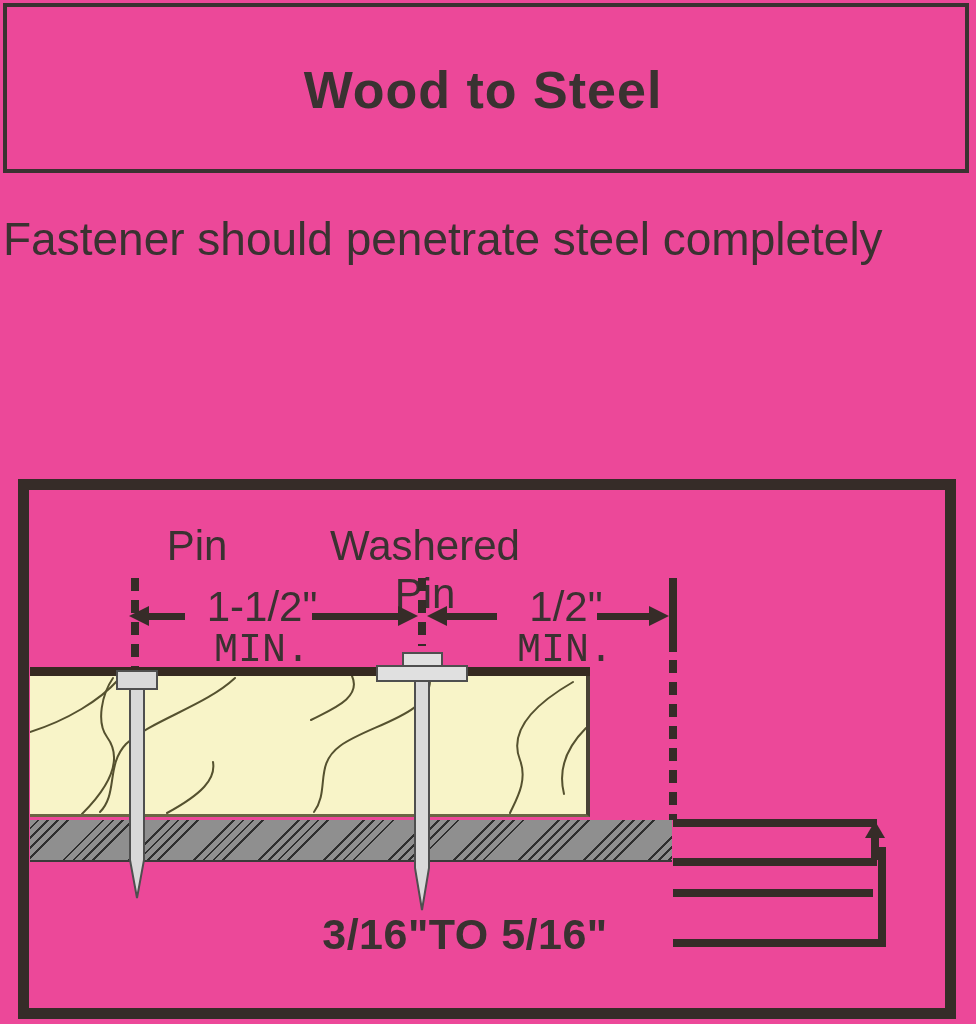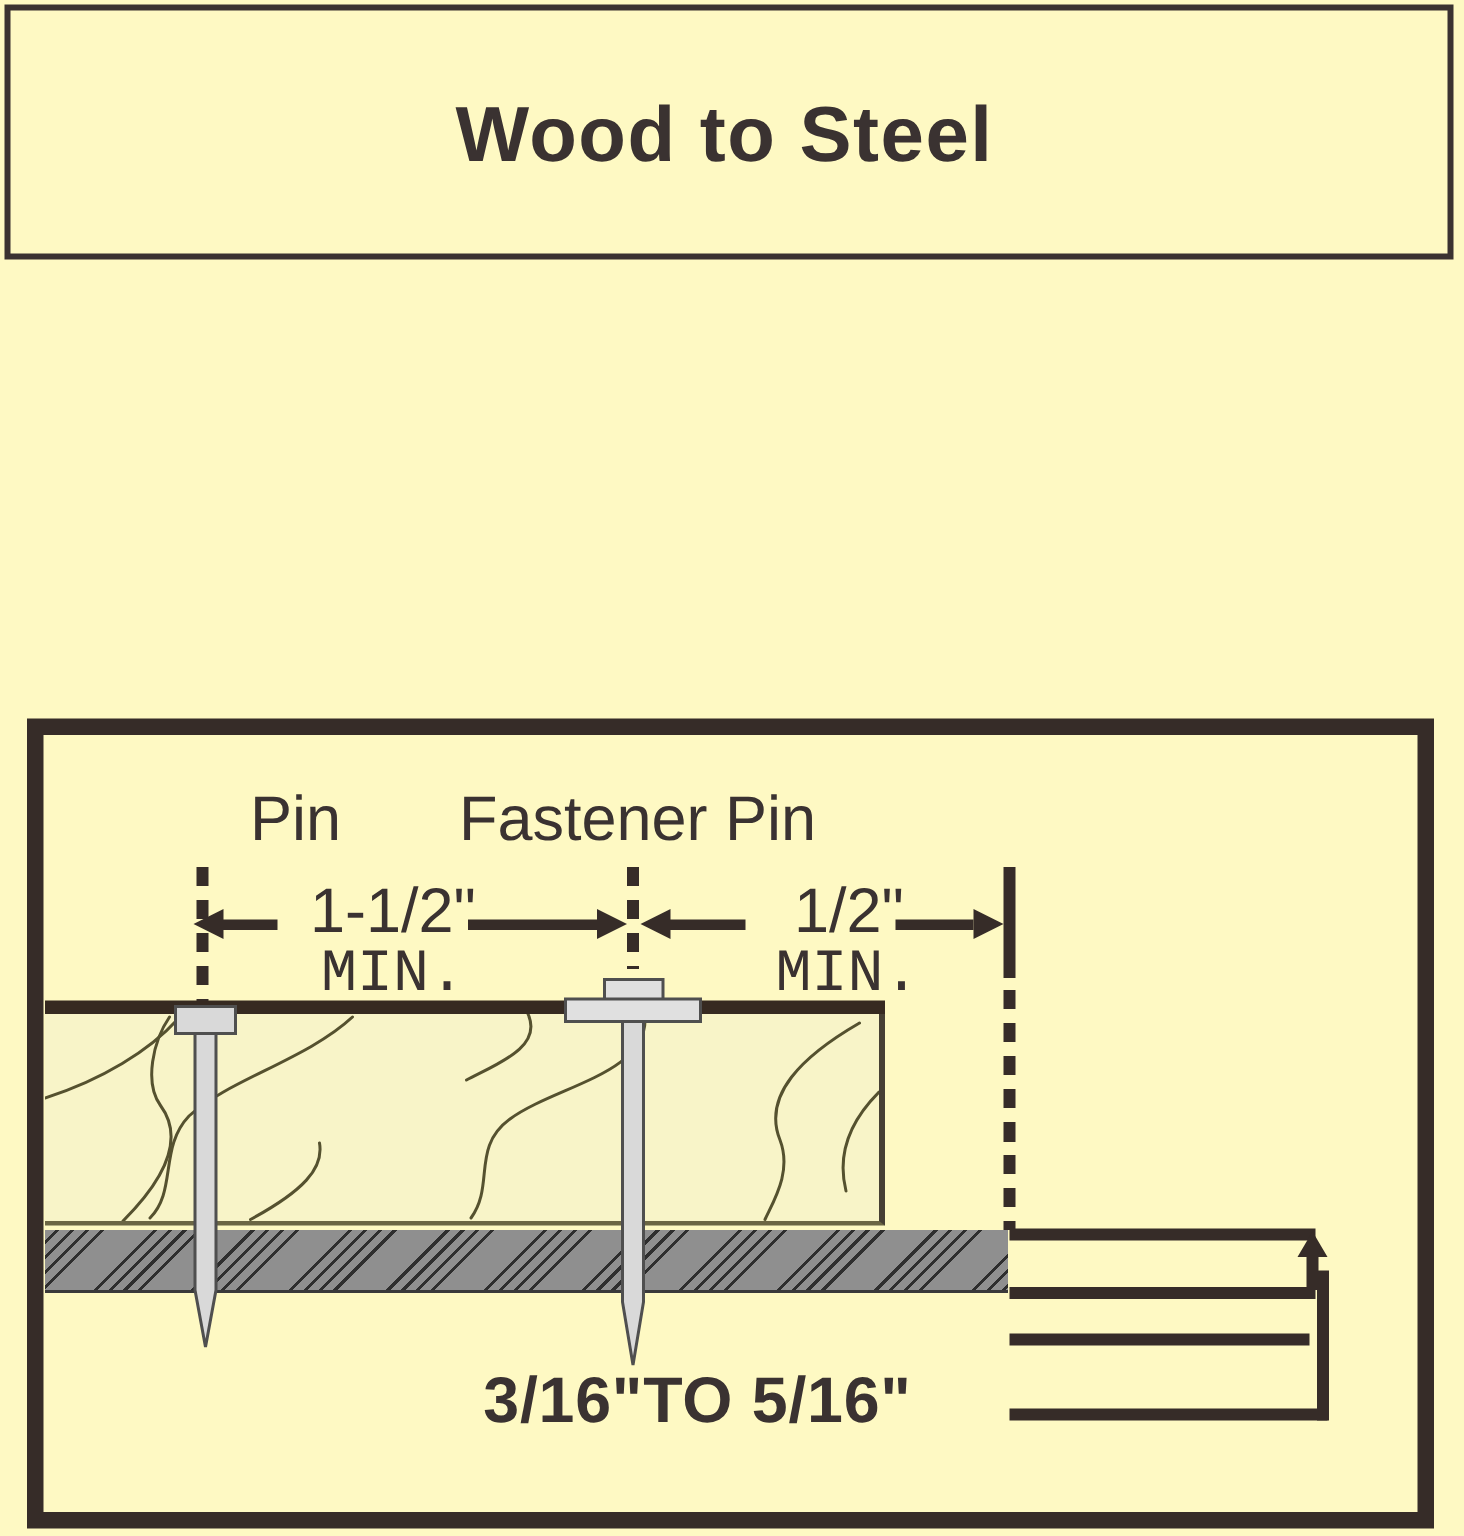--- a/index.html
+++ b/index.html
@@ -1,17 +1,17 @@
 <!DOCTYPE html>
 <html><head>
 <meta charset="utf-8">
 <style>
   html,body{margin:0;padding:0;background:#ffffff;}
   #canvas{
-    position:relative;width:976px;height:1024px;background:#fef9c3;overflow:hidden;
+    position:relative;width:976px;height:1024px;background:#ec4899;overflow:hidden;
     font-family:"Liberation Sans", sans-serif;color:#3a3231;
   }
   .abs{position:absolute;}
   .ctr{text-align:center;}
   
   .title-box{left:3px;top:3px;width:958px;height:162px;border:4px solid #3a3231;}
   .title-text{left:0;top:60px;width:966px;font-size:52px;font-weight:bold;letter-spacing:1px;}
   
   .desc{left:3px;top:211px;width:973px;font-size:46px;line-height:56px;}
   
@@ -46,26 +46,27 @@
 </style>
 </head>
 <body>
 
 <div id="canvas">
 
   <div class="abs title-box"></div>
   <div class="abs title-text ctr">Wood to Steel</div>
 
   <div class="abs desc">
+    <div>Fastener should penetrate steel completely</div>
   </div>
 
   <div class="abs frame"></div>
 
   <div class="abs lbl ctr" style="left:150px;top:522px;width:94px;">Pin</div>
-  <div class="abs lbl ctr" style="left:295px;top:522px;width:260px;">Fastener Pin</div>
+  <div class="abs lbl ctr" style="left:295px;top:522px;width:260px;">Washered Pin</div>
 
   <div class="abs vdash" style="left:131px;top:578px;height:90px;"></div>
   <div class="abs vdash" style="left:418px;top:578px;height:68px;"></div>
   <div class="abs vsolid" style="left:669px;top:578px;height:74px;"></div>
   <div class="abs vdash" style="left:669px;top:660px;height:160px;"></div>
 
   <div class="abs tri tri-left" style="left:129px;top:606px;"></div>
   <div class="abs dimshaft" style="left:147px;top:613px;width:38px;"></div>
   <div class="abs dimval ctr" style="left:196px;top:583px;width:132px;">1-1/2"</div>
   <div class="abs dimmin ctr" style="left:196px;top:628px;width:132px;">MIN.</div>

